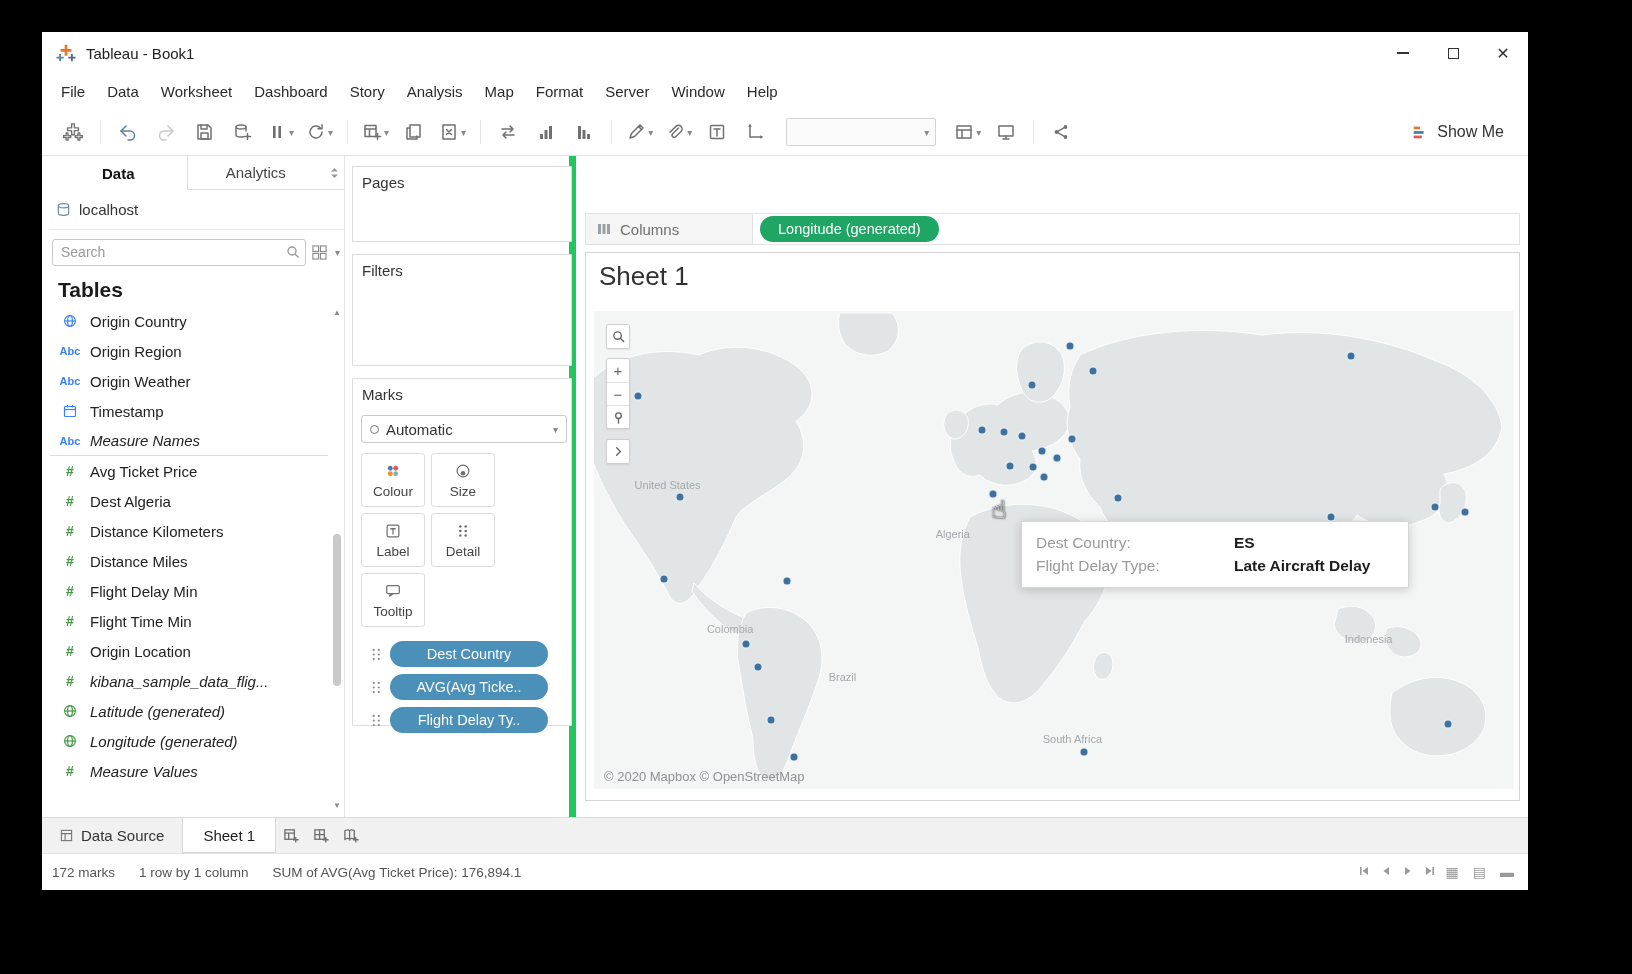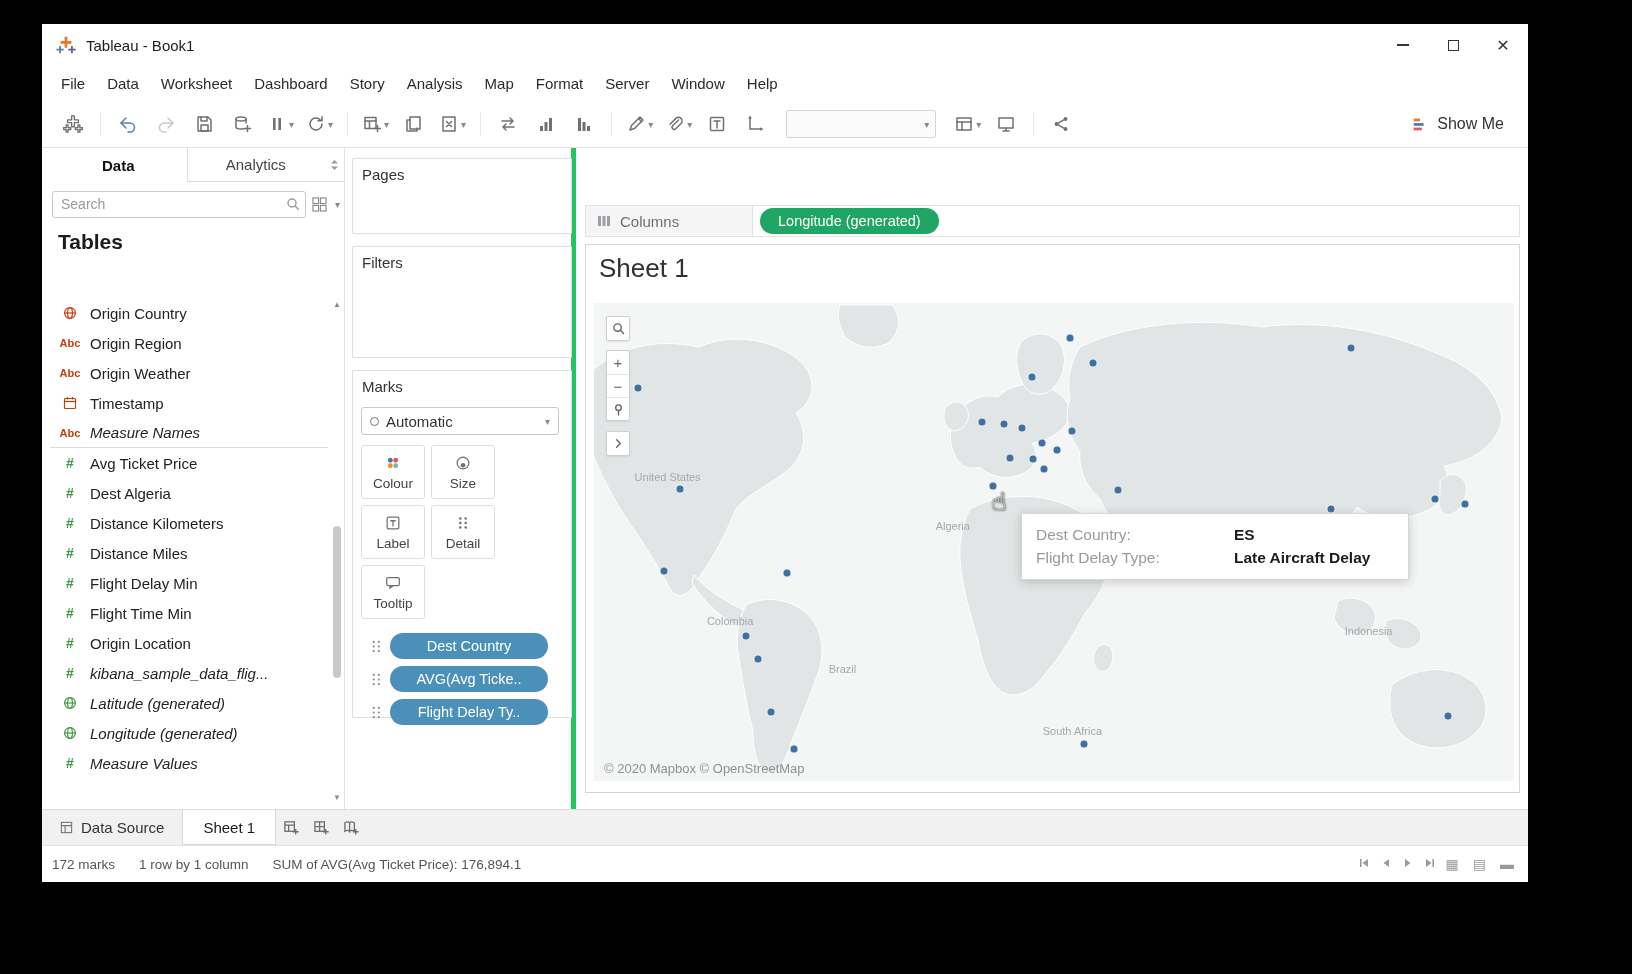--- a/index.html
+++ b/index.html
@@ -1,19 +1,19 @@
 <!DOCTYPE html>
 <html style="--pill-green: #1fa564; --pill-blue: #4a90b8; --mark-dot: #3e71a0;"><head>
 <meta charset="utf-8">
 <style>
   * { margin:0; padding:0; box-sizing:border-box; }
   html,body { width:1632px; height:974px; background:#000; overflow:hidden;
     font-family:"Liberation Sans","DejaVu Sans",sans-serif; }
   .screen { position:relative; width:1632px; height:974px; background:#000; }
-  .app-window { position:absolute; left:42px; top:24px; width:1486px; height:858px;
+  .app-window { position:absolute; left:42px; top:32px; width:1486px; height:858px;
     background:#fff; color:#1c1c1c; font-size:15px; }
 
   
   .titlebar { position:absolute; left:0; top:0; right:0; height:42px; background:#fff; display:flex; align-items:center; }
   .titlebar .logo { margin-left:14px; width:20px; height:20px; }
   .titlebar .wtitle { margin-left:10px; font-size:15px; color:#202020; }
   .win-controls { position:absolute; right:0; top:0; height:42px; display:flex; }
   .win-btn { width:50px; height:42px; display:flex; align-items:center; justify-content:center; color:#333; font-size:14px; cursor:default; }
   .min-bar { width:12px; height:1.5px; background:#333; display:block; }
   .max-box { width:11px; height:11px; border:1.5px solid #333; display:block; }
@@ -55,38 +55,38 @@
   .search-mag { position:absolute; right:6px; top:6px; width:14px; height:14px; }
   .dp-section-title { height:32px; display:flex; align-items:center; font-size:21px; font-weight:bold; color:#1b1b1b; padding-left:8px; }
   .field-list { position:absolute; left:8px; right:0; top:150px; bottom:0; overflow:hidden; padding-right:16px; }
   .field-row { height:30px; display:flex; align-items:center; gap:8px; padding-left:8px; }
   .field-row.sep { border-bottom:1px solid #dcdcdc; }
   .field-row.italic .fname { font-style:italic; }
   .fname { font-size:15px; color:#222; white-space:nowrap; }
   .ficon { width:24px; display:flex; align-items:center; justify-content:center; }
   .ficon svg { width:14px; height:14px; }
   .ficon svg * { stroke:currentColor; stroke-width:1.2; fill:none; }
-  .ficon.dimension { color:#c2410c; }
+  .ficon.dimension { color:#3b82f6; }
   .ficon.measure { color:#459a45; }
   .ficon .abc { font-size:11px; font-weight:bold; color:currentColor; }
   .ficon .num { font-size:14px; font-weight:bold; color:currentColor; }
   
   .vscroll { position:absolute; right:0; top:150px; bottom:4px; width:14px; }
   .vs-arrow { position:absolute; left:0; width:14px; height:14px; text-align:center; font-size:8px; color:#8a8a8a; line-height:14px; }
   .vs-arrow.up { top:0; } .vs-arrow.down { bottom:0; }
   .vs-thumb { position:absolute; left:3px; width:8px; border-radius:4px; background:#c9c9c9; top:45%; height:30%; }
 
   
-  .cards-panel { position:absolute; left:303px; top:0; bottom:0; width:231px; border-right:5px solid #22c55e; padding:0 4px 0 7px; }
+  .cards-panel { position:absolute; left:303px; top:0; bottom:0; width:231px; border-right:7px solid #22c55e; padding:0 4px 0 7px; }
   .card { position:absolute; left:7px; width:220px; border:1px solid #ddd; border-radius:1px; background:#fff; }
   .card-title { font-size:15px; color:#333; padding:7px 0 0 9px; }
   .card.pages { top:10px; height:76px; }
   .card.filters { top:98px; height:112px; }
   .card.marks { top:222px; height:348px; }
-  .marks-dd { margin:12px 12px 0 8px; height:28px; border:1px solid #c9c9c9; border-radius:3px;
+  .marks-dd { margin:12px 4px 0 8px; height:28px; border:1px solid #c9c9c9; border-radius:3px;
     display:flex; align-items:center; gap:7px; padding:0 8px; color:#333; font-size:15px; }
   .marks-dd .shape-circle { width:9px; height:9px; border:1.4px solid #777; border-radius:50%; }
   .marks-dd .dd-caret { margin-left:auto; }
   .marks-btns { display:flex; flex-wrap:wrap; gap:6px; padding:10px 8px 0 8px; }
   .mark-btn { width:64px; height:54px; border:1px solid #ddd; border-radius:3px; display:flex; flex-direction:column;
     align-items:center; justify-content:center; gap:4px; font-size:13.5px; color:#444; background:#fff; }
   .mark-btn svg { width:18px; height:18px; }
   .mark-btn svg .s { stroke:#707070; stroke-width:1.4; fill:none; }
   .mark-btn svg .f { fill:#707070; }
   .marks-pills { margin-top:14px; display:flex; flex-direction:column; gap:7px; }
@@ -348,20 +348,27 @@
     <div class="data-panel">
       <div class="dp-tabs">
         <div class="dp-tab active">Data</div>
         <div class="dp-tab">Analytics</div>
         <div class="dp-collapse">
           <svg style="width:9px;height:12px;" viewBox="0 0 9 12">
                 <path d="M1 4.5 4.5 1 8 4.5z" fill="#9a9a9a"></path>
                 <path d="M1 7.5 4.5 11 8 7.5z" fill="#9a9a9a"></path>
               </svg>
         </div>
+      </div>
+      <div class="dp-conn">
+        <svg style="width:15px;height:15px;" viewBox="0 0 16 16">
+              <ellipse cx="8" cy="4" rx="5.5" ry="2.2" fill="none" stroke="#6d8ba3" stroke-width="1.3"></ellipse>
+              <path d="M2.5 4v8c0 1.2 2.5 2.2 5.5 2.2s5.5-1 5.5-2.2V4" fill="none" stroke="#6d8ba3" stroke-width="1.3"></path>
+            </svg>
+        <span>localhost</span>
       </div>
       <div class="dp-search">
         <div class="search-box">
           <input type="text" placeholder="Search" style="">
           <svg class="search-mag" viewBox="0 0 14 14">
                 <circle cx="6" cy="6" r="4" fill="none" stroke="#9a9a9a" stroke-width="1.4"></circle>
                 <path d="M9 9l3.6 3.6" stroke="#9a9a9a" stroke-width="1.4"></path>
               </svg>
         </div>
         <svg style="width:15px;height:15px;" viewBox="0 0 16 16">

